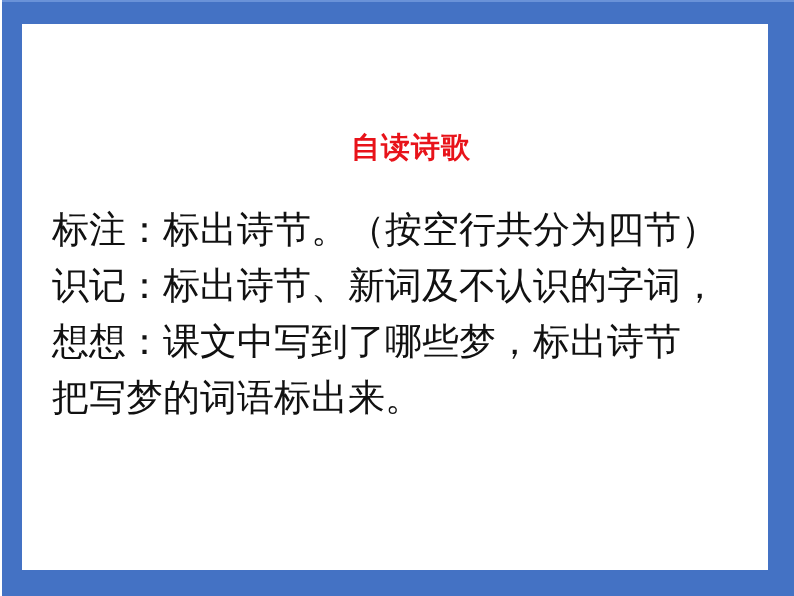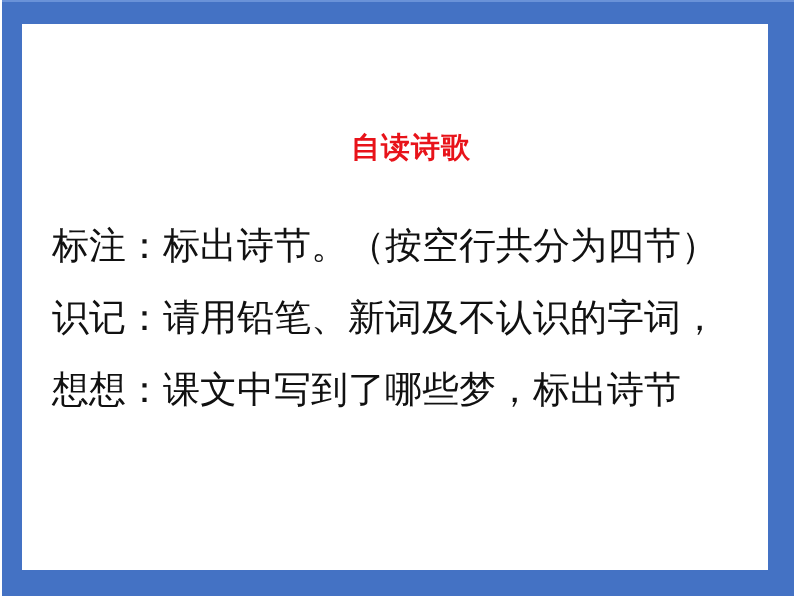--- a/index.html
+++ b/index.html
@@ -81,35 +81,35 @@
     font-family: "DejaVu Sans", "Liberation Sans", sans-serif;
     font-size: 37px;
     font-weight: 500;
     line-height: 56px;
     letter-spacing: 0px;
     white-space: nowrap;
   }
   #body-block .body-line {
     display: block;
     height: 56px;
-    margin-top: 16px;
   }
 </style>
 </head>
 <body>
 
 <div id="slide">
 
   <div id="slide-frame" style="background: rgb(68, 114, 196);"></div>
   <div id="frame-highlight" style="background: rgb(106, 146, 216);"></div>
 
   <div id="content-panel" style="background: rgb(255, 255, 255);">
 
     <div id="slide-title" style="color: rgb(232, 19, 26);">自读诗歌</div>
 
     <div id="body-block" style="color: rgb(17, 17, 17);">
       <span class="body-line">标注：标出诗节。（按空行共分为四节）</span>
-      <span class="body-line">识记：请用铅笔、新词及不认识的字词，</span>
+      <span class="body-line">识记：标出诗节、新词及不认识的字词，</span>
       <span class="body-line">想想：课文中写到了哪些梦，标出诗节</span>
+      <span class="body-line">把写梦的词语标出来。</span>
     </div>
 
   </div>
 </div>
 
 </body></html>

